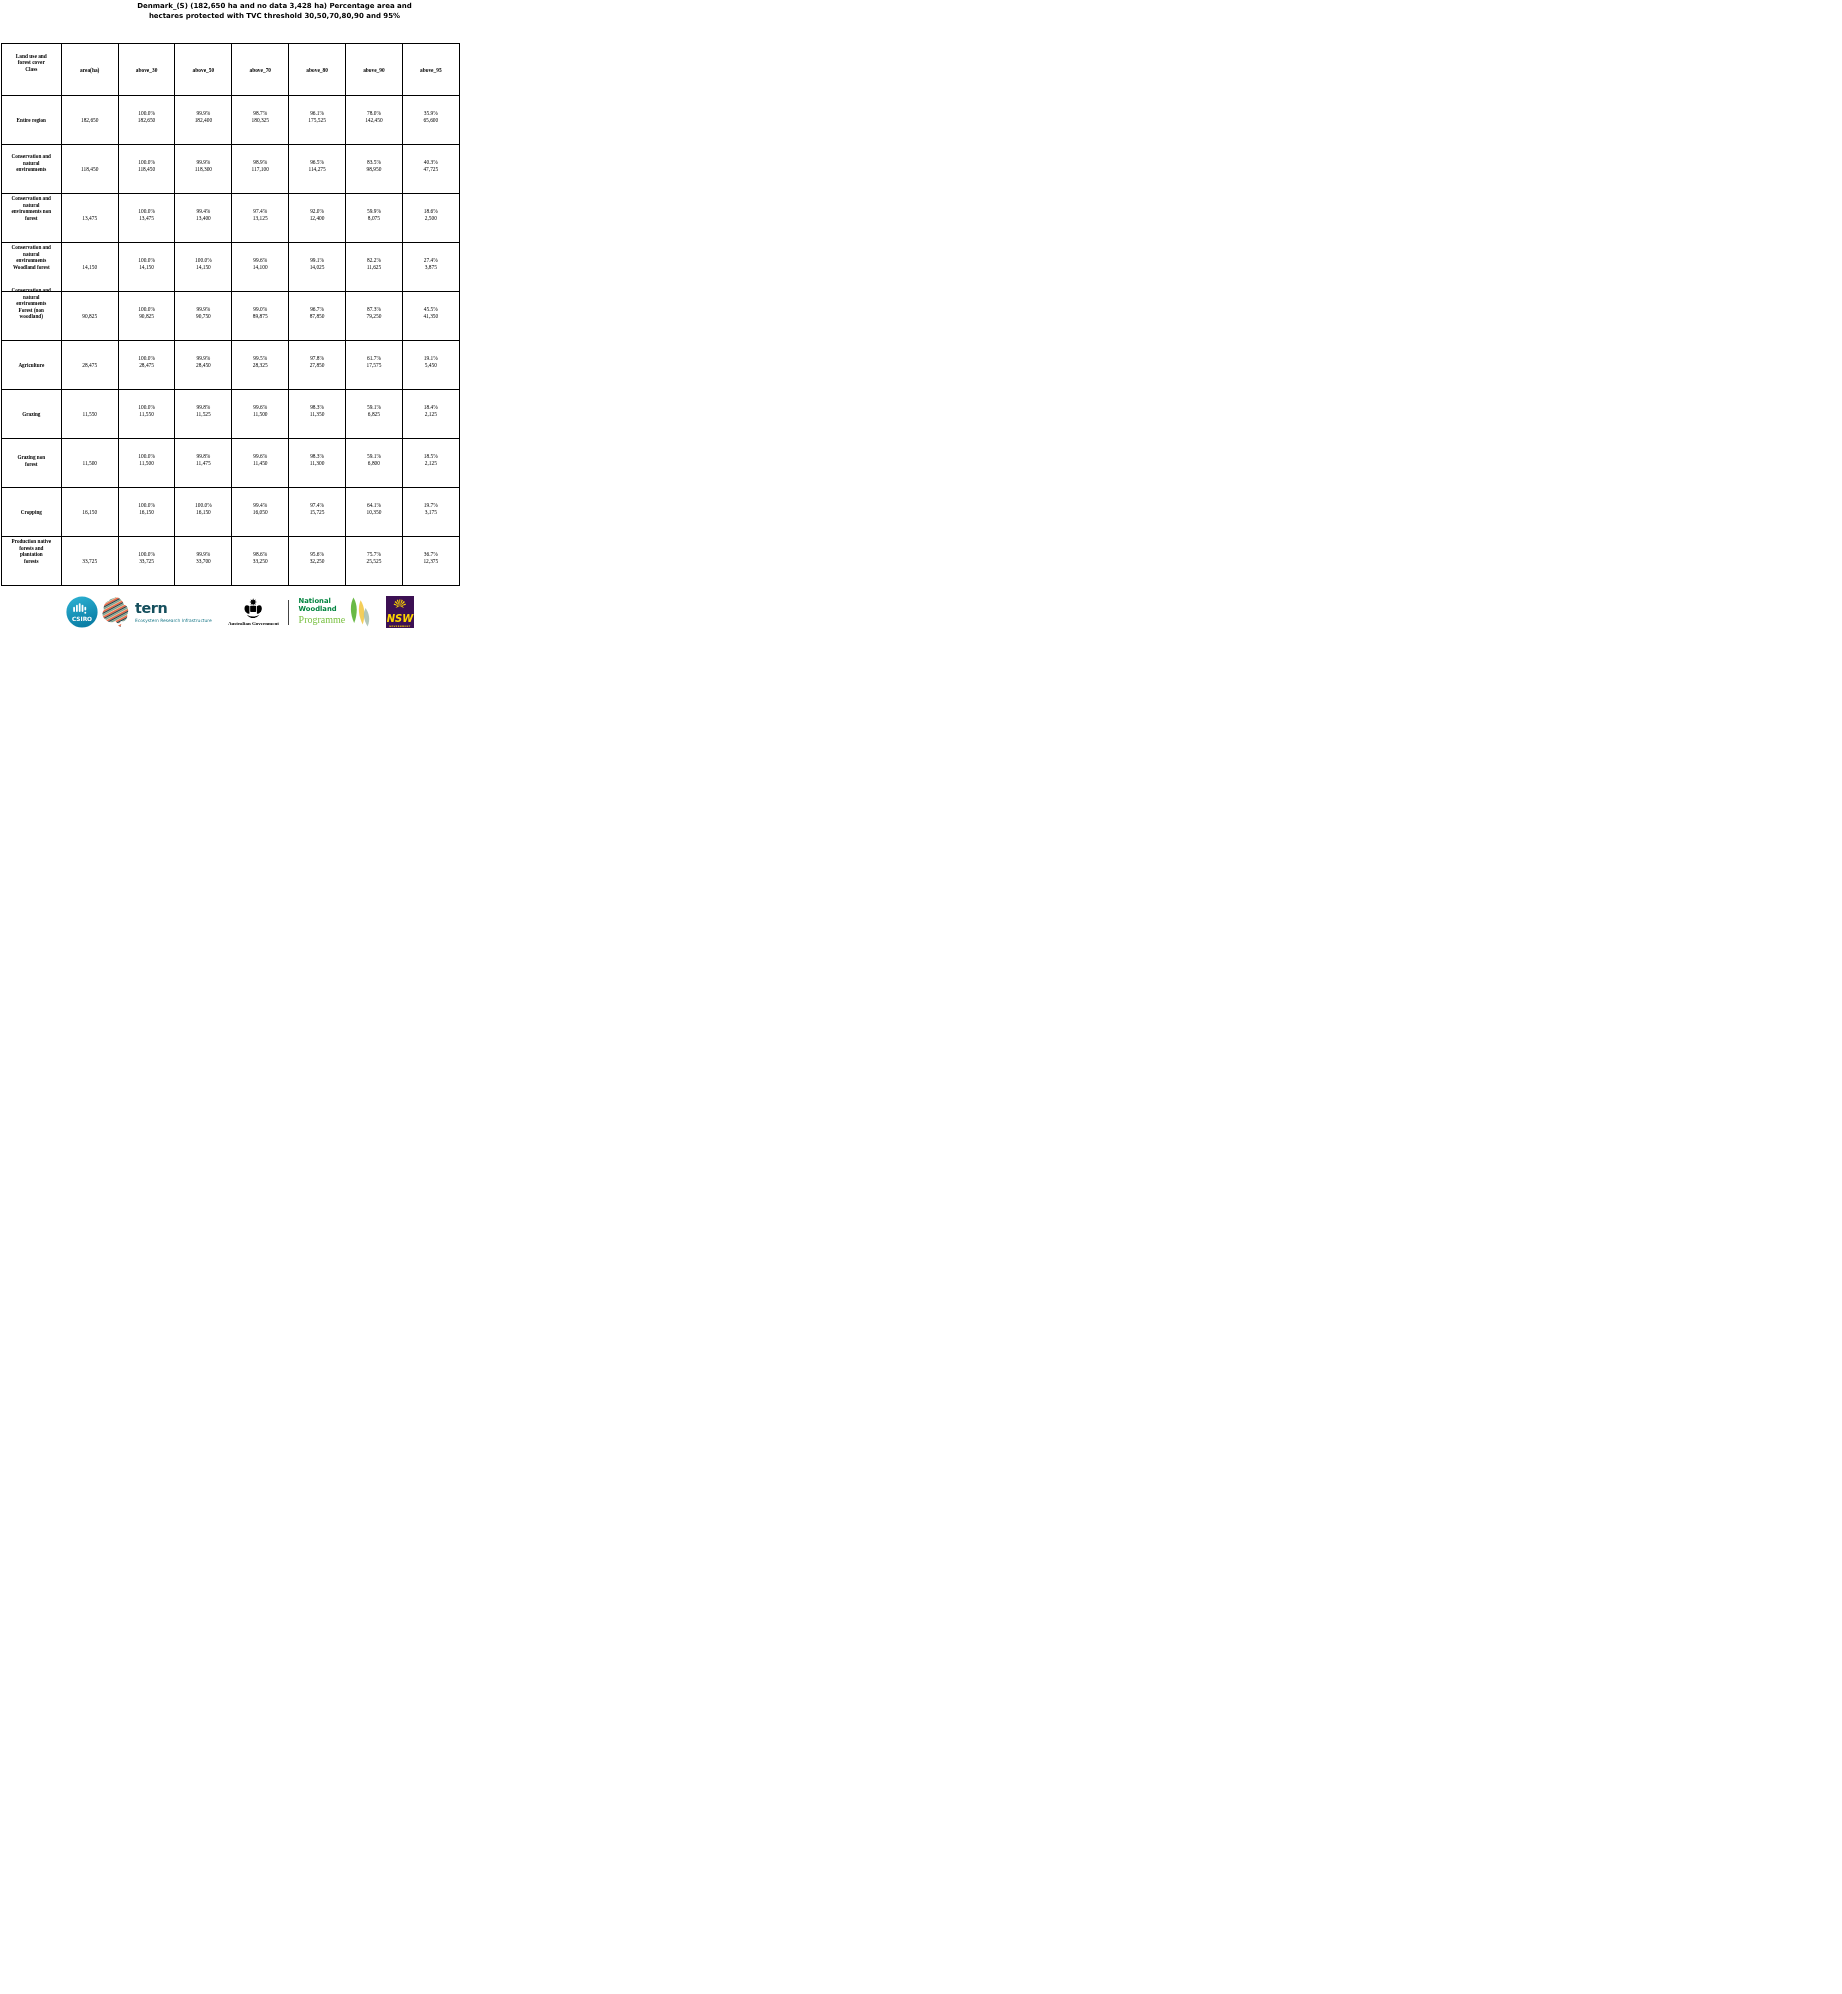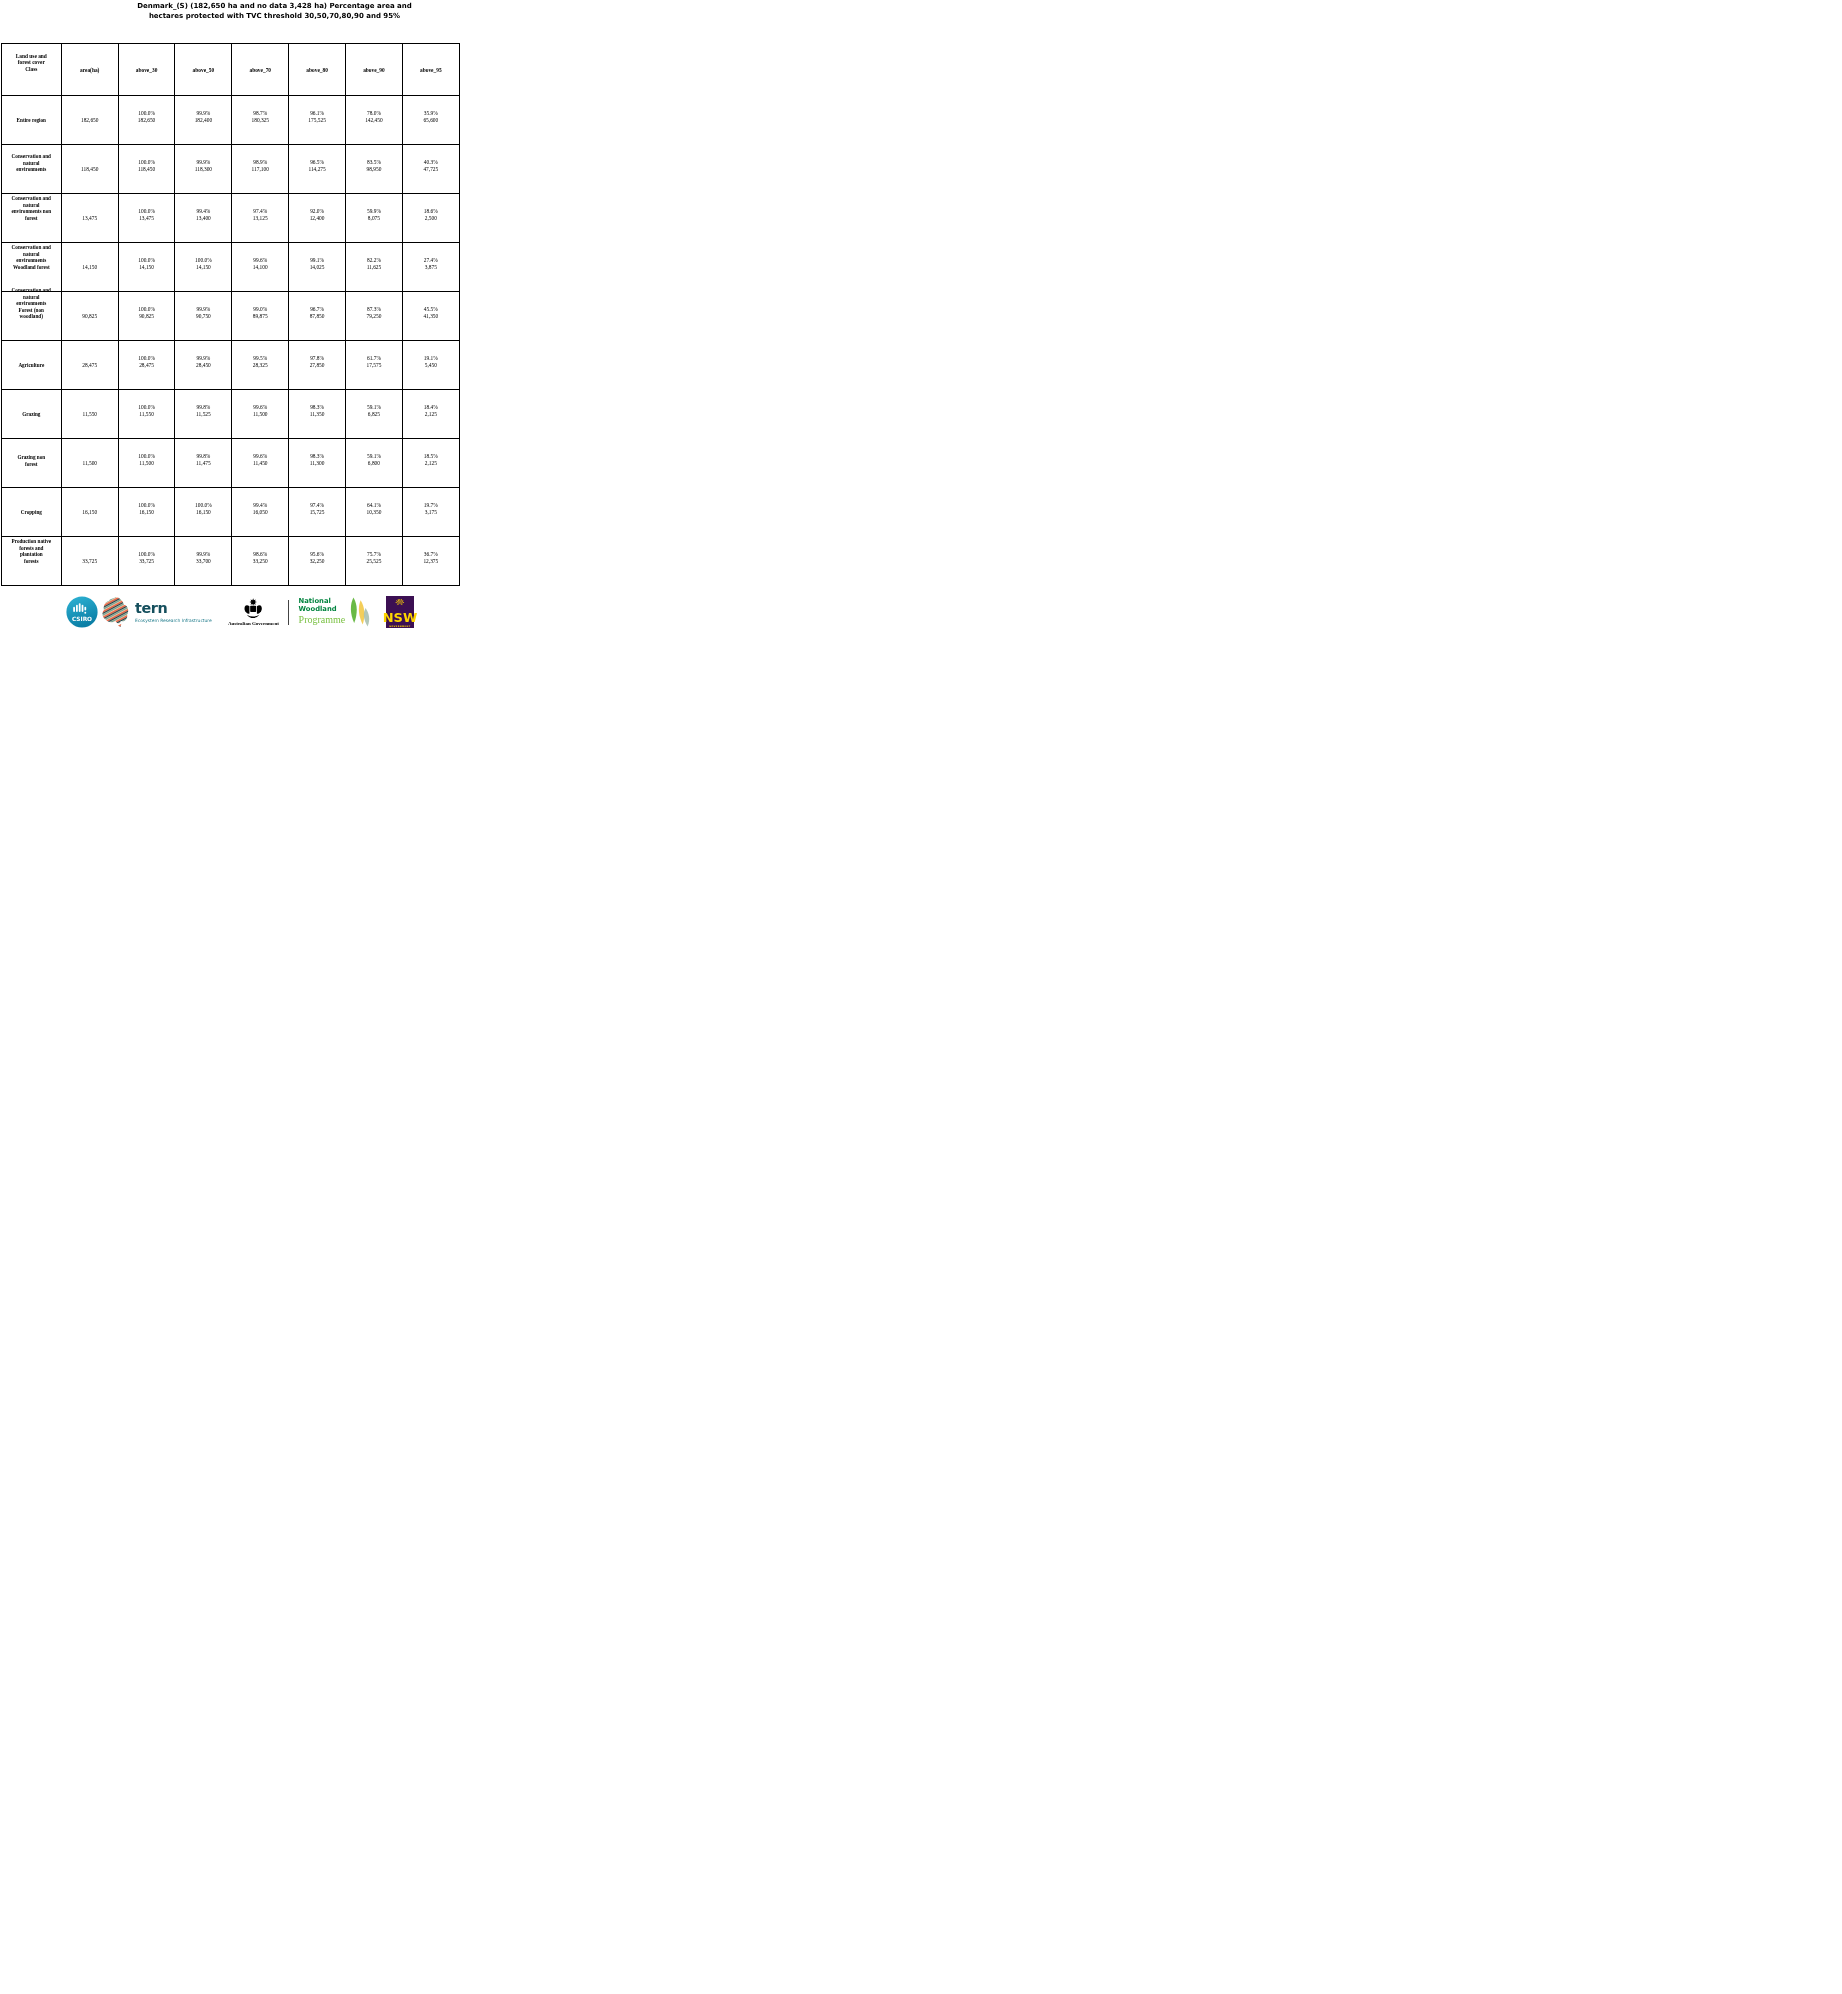--- a/index.html
+++ b/index.html
@@ -71,21 +71,21 @@
     font-size: 10px; line-height: 1.15; color: #7ac143;
   }
   .f-leaves { margin-left: 0.8px; width: 25px; flex: 0 0 auto; }
   .f-nsw {
     margin-left: 13.6px; width: 28px; height: 32px; flex: 0 0 auto;
     background: #3c1053; display: flex; flex-direction: column;
     align-items: center; justify-content: flex-start; padding-top: 2.4px;
   }
   .nsw-word {
     font-family: "DejaVu Sans", sans-serif; font-weight: bold;
-    font-size: 13px; color: #ffd600; line-height: 1; margin-top: 5px;
+    font-size: 10px; color: #ffd600; line-height: 1; margin-top: 5px; font-style: italic;
   }
   .nsw-gov {
     font-family: "DejaVu Sans", sans-serif; font-weight: bold;
     font-size: 2.2px; color: #ffd600; letter-spacing: 0.4px; margin-top: 1.2px;
   }
 </style>
 </head>
 <body>
 
 <div class="title">

